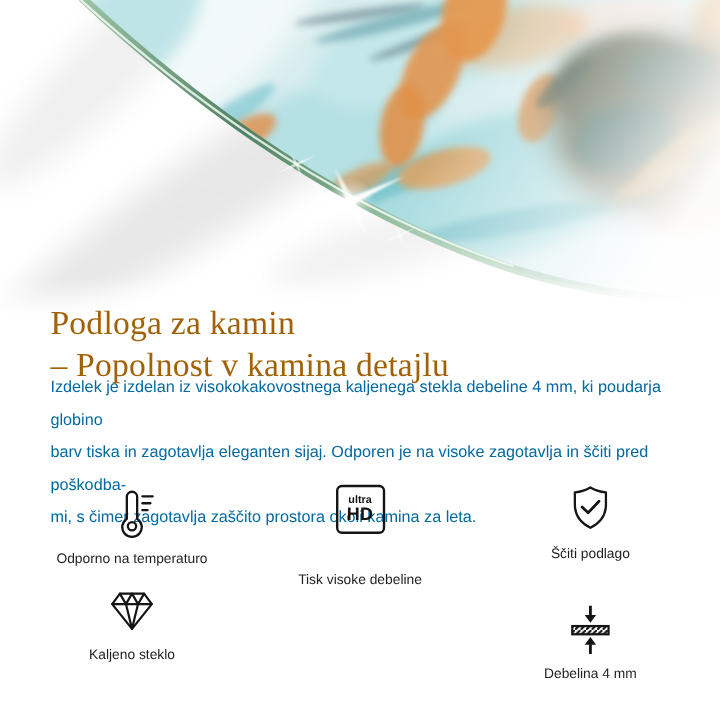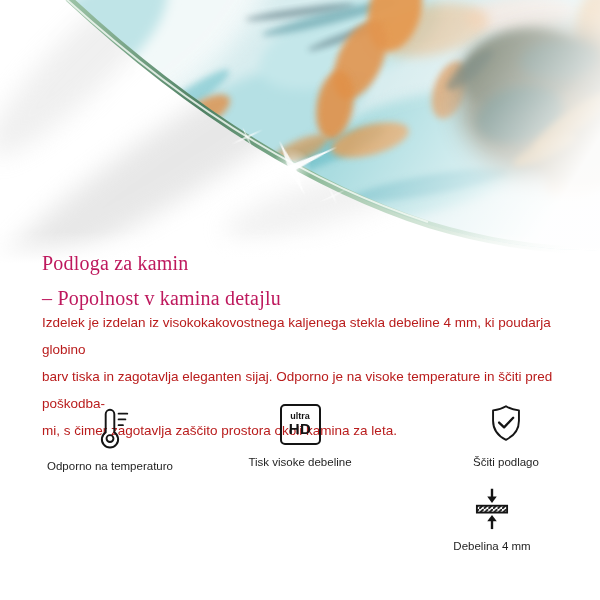--- a/index.html
+++ b/index.html
@@ -2,24 +2,24 @@
 <html><head>
 <meta charset="utf-8">
 <style>
   html,body{margin:0;padding:0;background:#fff;}
   .page{position:relative;width:600px;height:600px;background:#fff;overflow:hidden;
         font-family:"Liberation Sans",sans-serif;}
   
   .hero{position:absolute;top:0;left:0;width:600px;height:265px;}
   
   .title{position:absolute;left:42px;top:233px;font-family:"Liberation Serif",serif;
-         font-weight:400;font-size:20px;line-height:35px;color:#be185d;letter-spacing:.2px;}
+         font-weight:400;font-size:28px;line-height:35px;color:#a16207;letter-spacing:.2px;}
   
   .desc{position:absolute;left:42px;top:309px;width:545px;font-size:13.5px;line-height:27px;
-        color:#b91c1c;}
+        color:#0369a1;}
   
   .f{position:absolute;width:180px;display:flex;flex-direction:column;align-items:center;}
   .ic{height:48px;display:flex;align-items:center;justify-content:center;}
   .fl{margin-top:8px;font-size:11.5px;color:#1f1f1f;white-space:nowrap;}
   .icon-svg{stroke:#151515;fill:none;stroke-width:2;stroke-linecap:round;stroke-linejoin:round;}
   .hd-box{width:37px;height:37px;border:2.5px solid #141414;border-radius:5px;
           display:flex;flex-direction:column;align-items:center;justify-content:center;color:#141414;}
   .hd-small{font-size:9px;line-height:9px;font-weight:700;}
   .hd-big{font-size:15px;line-height:16px;font-weight:700;letter-spacing:.3px;}
 </style>
@@ -144,60 +144,69 @@
     </svg>
   </div>
 
   <h1 class="title">
     <div>Podloga za kamin</div>
     <div>– Popolnost v kamina detajlu</div>
   </h1>
 
   <div class="desc">
     <div>Izdelek je izdelan iz visokokakovostnega kaljenega stekla debeline 4 mm, ki poudarja globino</div>
-    <div>barv tiska in zagotavlja eleganten sijaj. Odporno je na visoke temperature in ščiti pred poškodba-</div>
+    <div>barv tiska in zagotavlja eleganten sijaj. Odporen je na visoke zagotavlja in ščiti pred poškodba-</div>
     <div>mi, s čimer zagotavlja zaščito prostora okoli kamina za leta.</div>
   </div>
 
   <div class="f" style="left:20px;top:404px;">
     <div class="ic">
       <svg class="icon-svg" width="46" height="46" viewBox="0 0 48 48">
         <path d="M28.5,28.6 V9.5 a4.5,4.5 0 0 0 -9,0 V28.6 a8.5,8.5 0 1 0 9,0 Z"></path>
         <circle cx="24" cy="35" r="3.6"></circle>
         <line x1="33" y1="9" x2="42" y2="9"></line>
         <line x1="33" y1="15" x2="40" y2="15"></line>
         <line x1="33" y1="21" x2="37.5" y2="21"></line>
       </svg>
     </div>
     <div class="fl">Odporno na temperaturo</div>
   </div>
 
-  <div class="f" style="left:210px;top:400px;">
+  <div class="f" style="left:210px;top:400px;gap:22px;">
     <div class="ic">
       <div class="hd-box">
         <span class="hd-small">ultra</span>
         <span class="hd-big">HD</span>
       </div>
     </div>
     <div class="fl">Tisk visoke debeline</div>
   </div>
 
-  <div class="f" style="left:416px;top:400px;text-align:center;">
+  <div class="f" style="left:402px;top:400px;text-align:center;">
     <div class="ic">
       <svg class="icon-svg" width="46" height="46" viewBox="0 0 48 48">
         <path d="M24,5.5 C28,8 33,9.3 37.5,9.8 V20.5 C37.5,30 32,36.5 24,40.5 C16,36.5 10.5,30 10.5,20.5 V9.8 C15,9.3 20,8 24,5.5 Z"></path>
         <path d="M16.8,22.5 L22,27.5 L31.5,17.5" stroke-width="2.4"></path>
       </svg>
     </div>
     <div class="fl">Ščiti podlago</div>
   </div>
 
-
-
-  <div class="f" style="left:402px;top:484px;">
+  <div class="f" style="left:20px;top:484px;">
+    <div class="ic">
+      <svg class="icon-svg" width="44" height="44" viewBox="0 0 48 48">
+        <polygon points="13,9.5 35,9.5 42,19 24,41.5 6,19"></polygon>
+        <path d="M6,19 H42 M13,9.5 L18.5,19 M24,9.5 L18.5,19 M24,9.5 L29.5,19 M35,9.5 L29.5,19 M18.5,19 L24,41.5 M29.5,19 L24,41.5"></path>
+      </svg>
+    </div>
+    <div class="fl">Kaljeno steklo</div>
+  </div>
+
+
+  <div class="f" style="left:402px;top:500px;">
     <div class="ic">
       <svg width="44" height="44" viewBox="0 0 48 48">
         <defs>
           <pattern id="hatchP" patternUnits="userSpaceOnUse" width="5" height="5">
             <rect width="5" height="5" fill="#ffffff"></rect>
             <path d="M-1,6 L6,-1" stroke="#141414" stroke-width="2"></path>
           </pattern>
         </defs>
         <rect x="7.5" y="21.5" width="33" height="7.5" fill="url(#hatchP)" stroke="#141414" stroke-width="2"></rect>
         <line x1="24" y1="3" x2="24" y2="12" stroke="#141414" stroke-width="2.6"></line>

